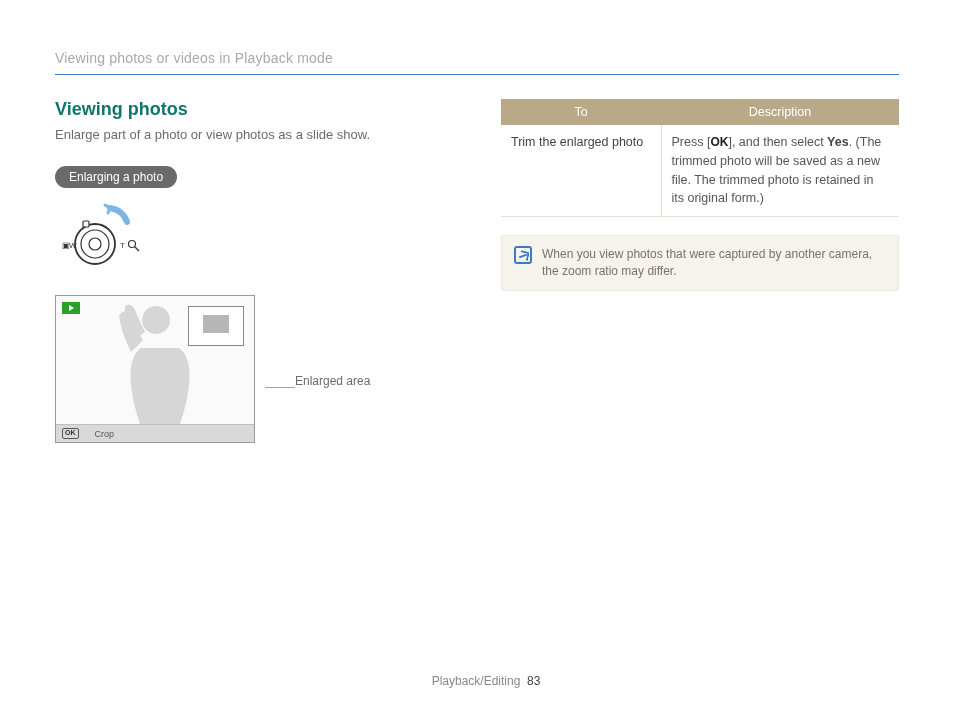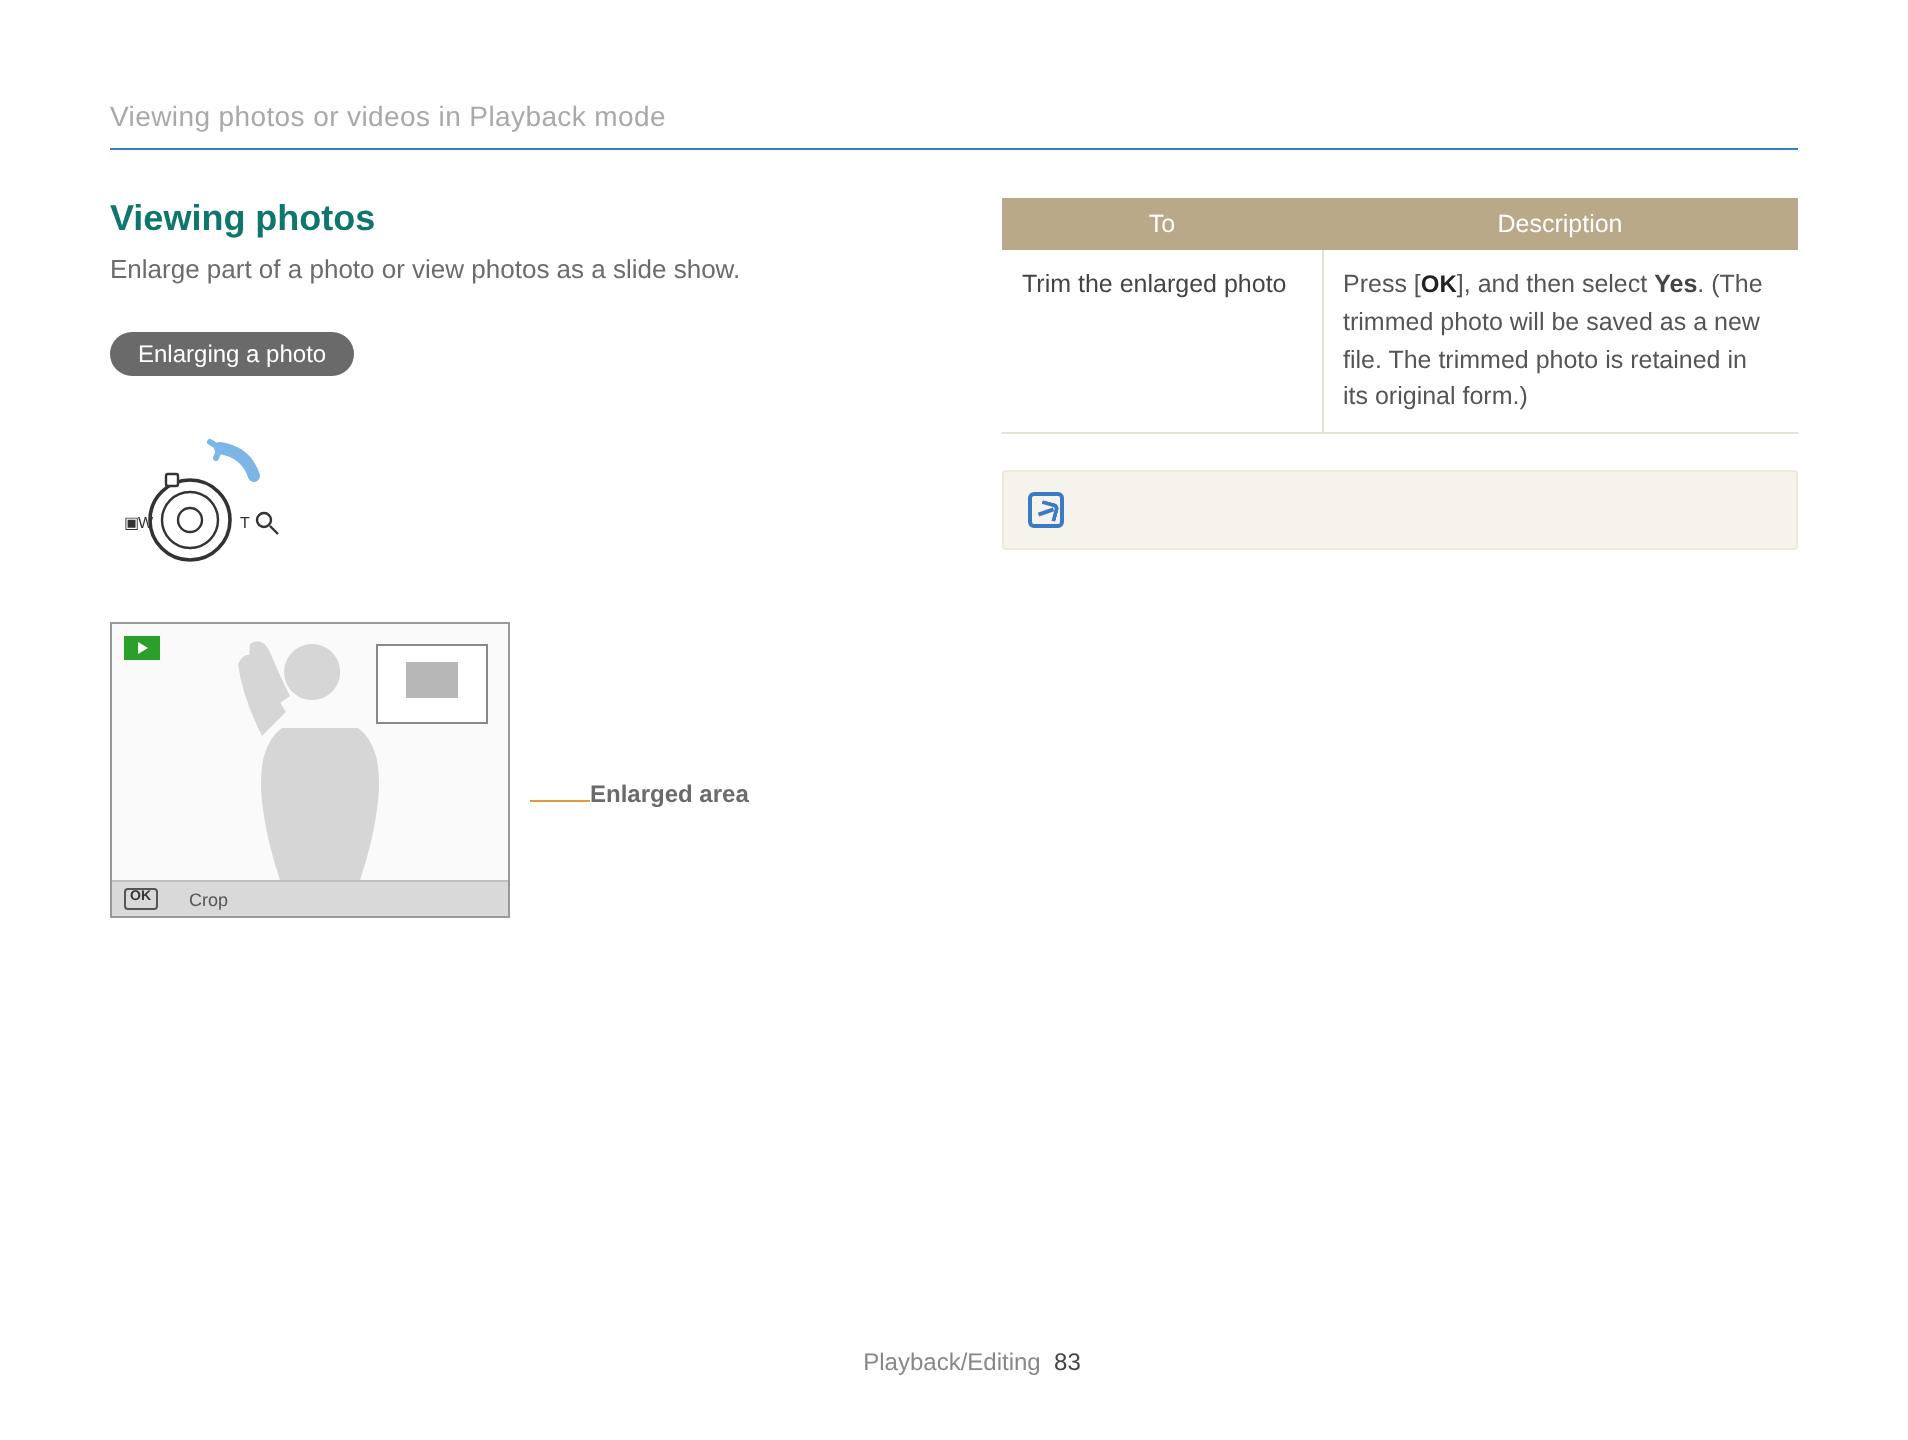--- a/index.html
+++ b/index.html
@@ -42,21 +42,21 @@
     line-height: 1.4;
   }
   .pill {
     display: inline-block;
     background: #6a6a6a;
     color: #fff;
     font-size: 12px;
     padding: 4px 14px;
     border-radius: 12px;
     margin-top: 22px;
-    margin-bottom: 30px;
+    margin-bottom: 14px;
   }
   .zoom-block {
     display: flex;
     align-items: flex-start;
     gap: 18px;
     margin-bottom: 20px;
   }
   .zoom-illustration {
     flex: 0 0 auto;
     position: relative;
@@ -295,21 +295,21 @@
             </svg>
           </div>
           <div class="play-badge"></div>
           <div class="mini-viewport"></div>
         </div>
         <div class="bottom-bar">
           <span class="ok-chip">OK</span>
           <span>Crop</span>
         </div>
       </div>
-      <div style="display:flex;align-items:center;font-weight:bold;">
+      <div style="display:flex;align-items:flex-end;">
         <div class="callout-line"></div>
         <div class="callout-text">Enlarged area</div>
       </div>
     </div>
   </div>
 
   <div class="col">
     <table class="info-table">
       <thead>
         <tr>
@@ -322,19 +322,20 @@
           <td>Trim the enlarged photo</td>
           <td>
             <span>Press [</span><span class="key-glyph">OK</span><span>], and then select </span><span class="bold">Yes</span><span>. (The trimmed photo will be saved as a new file. The trimmed photo is retained in its original form.)</span>
           </td>
         </tr>
       </tbody>
     </table>
 
     <div class="note-box">
       <div class="note-icon"></div>
+      <div>When you view photos that were captured by another camera, the zoom ratio may differ.</div>
     </div>
   </div>
 </div>
 
 <div class="page-footer">
   <span>Playback/Editing</span>&nbsp;&nbsp;<span class="num">83</span>
 </div>
 
 </body></html>

